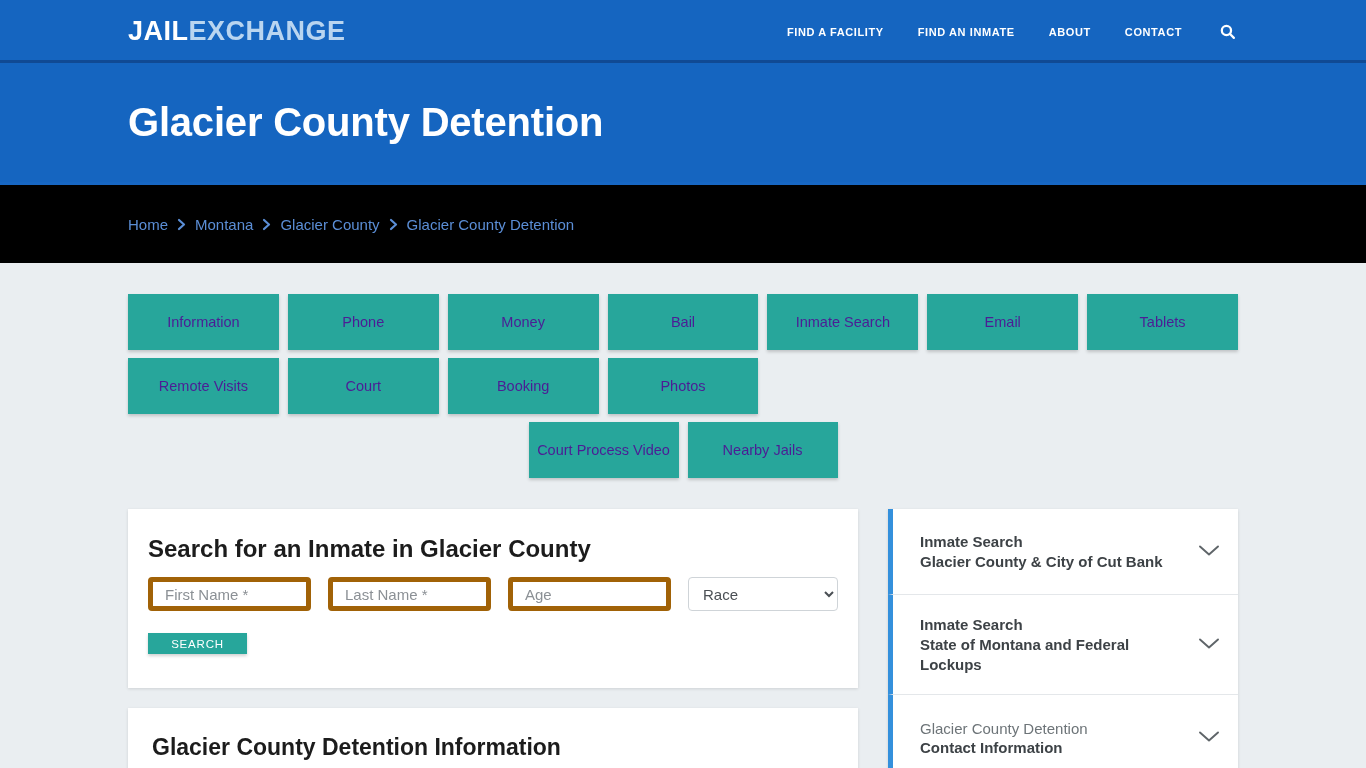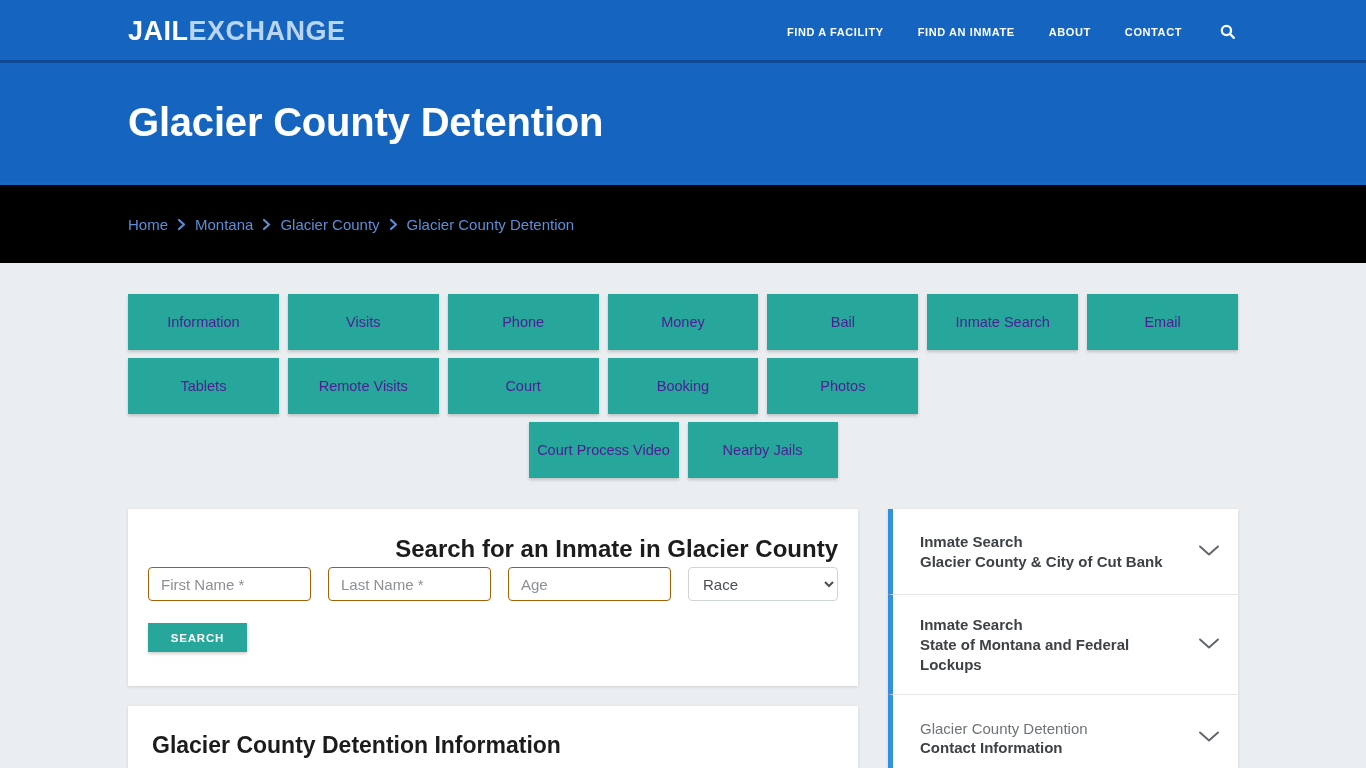--- a/index.html
+++ b/index.html
@@ -156,33 +156,33 @@
 
   .card {
     background: #ffffff;
     box-shadow: 0 1px 3px rgba(0,0,0,0.12);
   }
 
   .searchcard {
     padding: 26px 20px 34px 20px;
   }
   .searchcard h2 {
-    text-align: right;
+    text-align: left;
     font-size: 24px;
     font-weight: bold;
     color: #1c1c1c;
-    margin-bottom: 4px;
+    margin-bottom: 14px;
   }
   .fields {
     display: flex;
     gap: 17px;
   }
   .fld {
     height: 34px;
-    border: 1px solid #a16207;
+    border: 5px solid #a16207;
     border-radius: 4px;
     padding: 0 12px;
     font-size: 15px;
     color: #3a3a3a;
     font-family: inherit;
     background: #fff;
     outline: none;
   }
   .fld::placeholder { color: #8b9095; }
   .fld-first { width: 163px; }
@@ -198,24 +198,24 @@
     color: #4a4f54;
     font-family: inherit;
     background: #fff;
     cursor: pointer;
   }
   .searchbtn {
     margin-top: 22px;
     background: #27a69b;
     color: #fff;
     border: none;
-    height: 29px;
+    height: 21px;
     width: 99px;
     font-size: 11.5px;
-    font-weight: bold;
+    font-weight: normal;
     letter-spacing: 0.8px;
     cursor: pointer;
     font-family: inherit;
     box-shadow: 0 2px 3px rgba(0,0,0,0.18);
   }
 
   .infocard {
     margin-top: 20px;
     padding: 26px 24px 30px 24px;
   }
@@ -300,21 +300,20 @@
     </span>
     <span class="current">Glacier County Detention</span>
   </div>
 </div>
 
 <div class="page">
   <div class="wrap">
 
     <div class="btngrid">
       <button class="navbtn">Information</button>
-      <button class="navbtn">Visits</button>
       <button class="navbtn">Phone</button>
       <button class="navbtn">Money</button>
       <button class="navbtn">Bail</button>
       <button class="navbtn">Inmate Search</button>
 
       <button class="navbtn">Email</button>
       <button class="navbtn">Tablets</button>
       <button class="navbtn">Remote Visits</button>
       <button class="navbtn">Court</button>
       <button class="navbtn">Booking</button>

